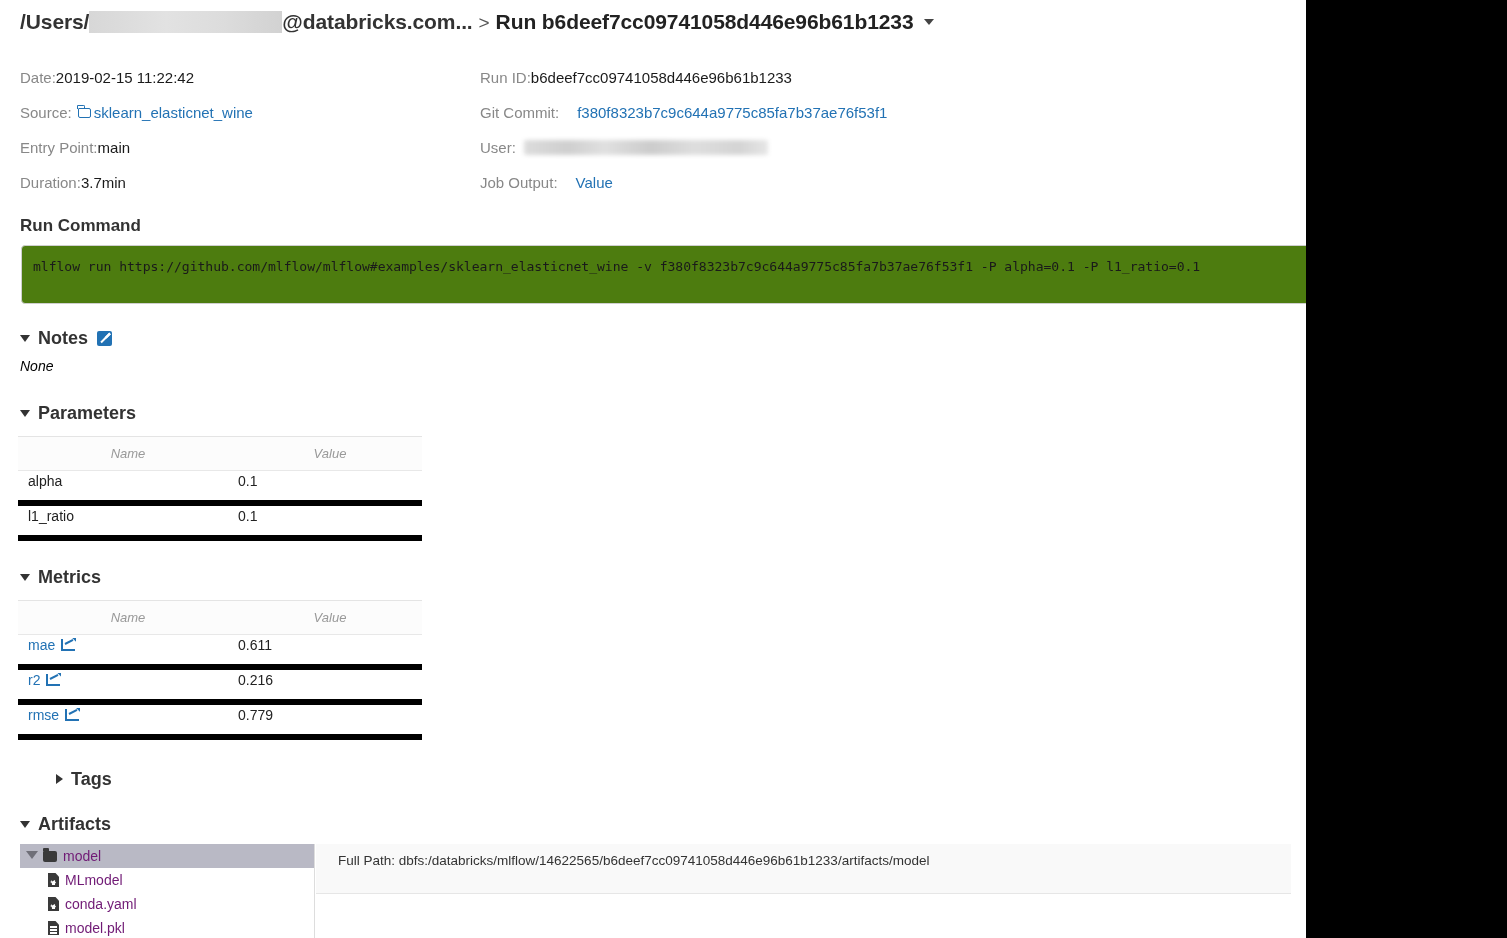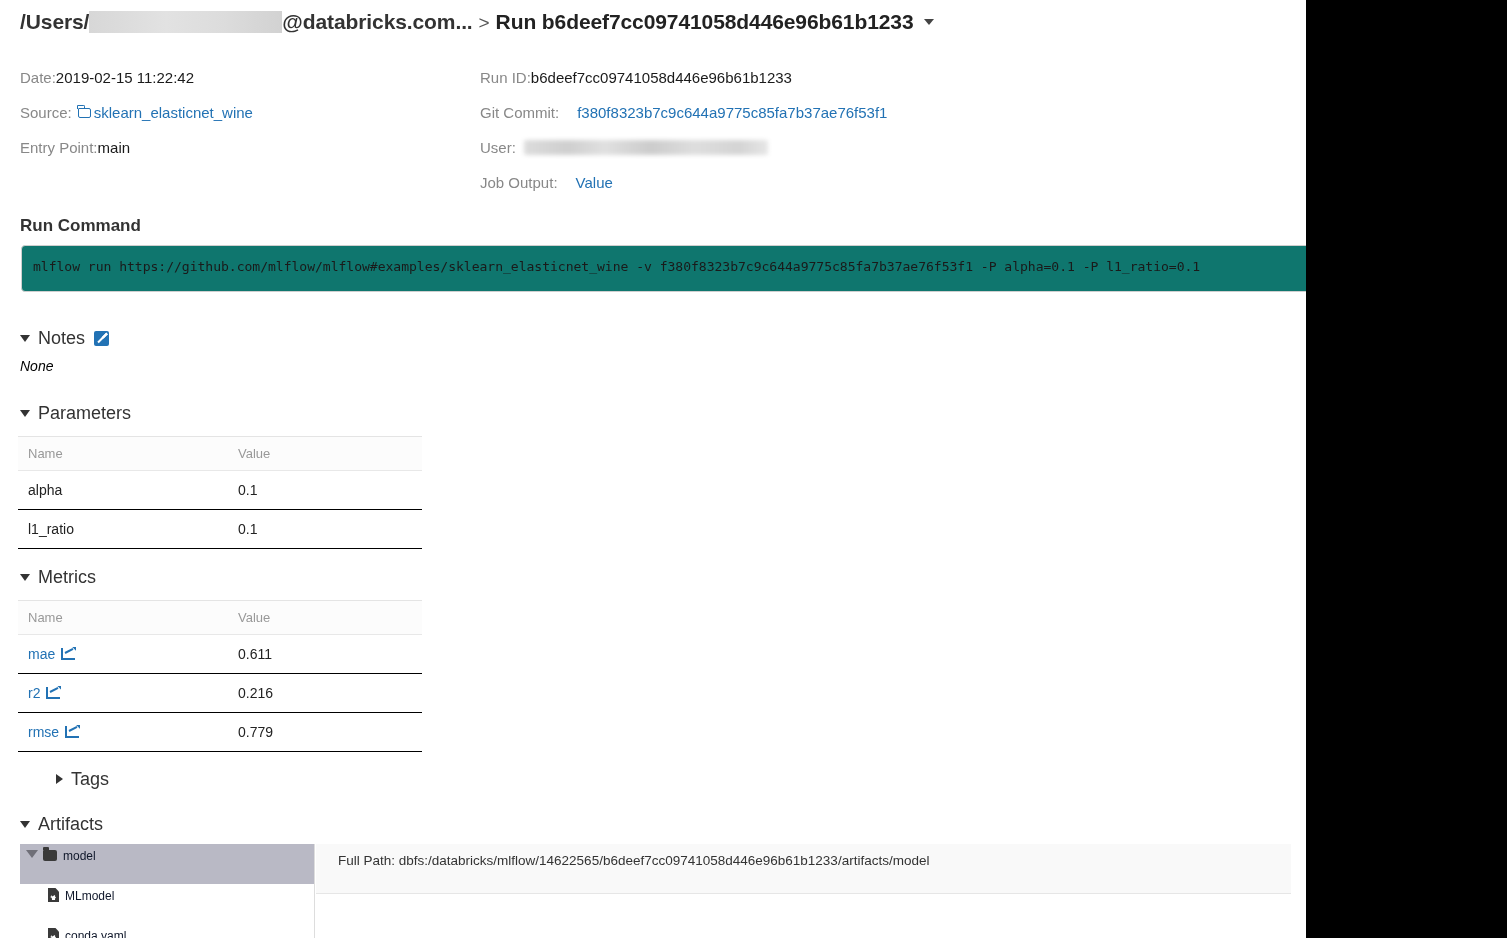--- a/index.html
+++ b/index.html
@@ -112,41 +112,41 @@
   .section-title {
     position: absolute;
     font-size: 17px;
     font-weight: bold;
     color: #333;
   }
   #run-command-title { left: 20px; top: 216px; }
   .cmd-box {
     position: absolute;
     left: 21px; top: 245px;
-    width: 1290px; height: 47px;
+    width: 1290px; height: 59px;
     border: 1px solid #cfcfcf;
     border-radius: 4px;
-    background: #0f766e;
+    background: #4d7c0f;
     overflow: hidden;
   }
   .cmd-text {
     position: absolute;
     left: 11px; top: 13px;
     font-family: "DejaVu Sans Mono", "Liberation Mono", monospace;
     font-size: 13.1px;
     color: #1a1a1a;
     white-space: nowrap;
     letter-spacing: -0.05px;
   }
 
   
   .sec-head {
     position: absolute;
     font-size: 18px;
-    font-weight: normal;
+    font-weight: bold;
     color: #333;
     cursor: pointer;
     white-space: nowrap;
   }
   .tri {
     display: inline-block;
     width: 0; height: 0;
     margin-right: 8px;
     vertical-align: 2px;
   }
@@ -197,32 +197,33 @@
   }
 
   
   .kv-table {
     position: absolute;
     width: 404px;
     border-collapse: collapse;
     font-size: 14px;
   }
   .kv-table th {
-    text-align: left;
+    text-align: center;
     font-weight: normal;
     color: #999999;
     font-size: 13px;
     padding: 9px 0 9px 10px;
     border-top: 1px solid #e4e4e4;
     border-bottom: 1px solid #e8e8e8;
     background: #fcfcfc;
+    font-style: italic;
   }
   .kv-table td {
-    padding: 11px 0 11px 10px;
-    border-bottom: 1px solid #000000;
+    padding: 2px 0 11px 10px;
+    border-bottom: 6px solid #000000;
     color: #222;
     vertical-align: middle;
   }
   .kv-table .col-name  { width: 210px; }
   .kv-table .col-value { width: 194px; }
   .metric-link {
     color: #2272b4;
     cursor: pointer;
   }
   .chart-ico {
@@ -261,24 +262,24 @@
   }
   .art-tree {
     position: absolute;
     left: 0; top: 0;
     width: 295px; height: 94px;
     background: #ffffff;
     border-right: 1px solid #dddddd;
     overflow: hidden;
   }
   .art-row {
-    height: 40px;
+    height: 24px;
     line-height: 24px;
-    font-size: 12px;
-    color: #0f172a;
+    font-size: 14px;
+    color: #701a75;
     white-space: nowrap;
     cursor: pointer;
     padding-left: 6px;
   }
   .art-row.selected { background: #b9b9c5; }
   .art-row.child { padding-left: 28px; }
   .tri-sm {
     display: inline-block;
     width: 0; height: 0;
     border-left: 6px solid transparent;
@@ -360,20 +361,23 @@
     <div class="meta-col left">
       <div class="meta-row">
         <span class="meta-label">Date:</span><span class="meta-value">2019-02-15 11:22:42</span>
       </div>
       <div class="meta-row">
         <span class="meta-label">Source:</span><span class="folder-ico"></span><span class="meta-link" style="margin-left:2px">sklearn_elasticnet_wine</span>
       </div>
       <div class="meta-row">
         <span class="meta-label">Entry Point:</span><span class="meta-value">main</span>
       </div>
+      <div class="meta-row">
+        <span class="meta-label">Duration:</span><span class="meta-value">3.7min</span>
+      </div>
     </div>
 
     <div class="meta-col right">
       <div class="meta-row">
         <span class="meta-label">Run ID:</span><span class="meta-value">b6deef7cc09741058d446e96b61b1233</span>
       </div>
       <div class="meta-row">
         <span class="meta-label">Git Commit:</span><span class="meta-link">f380f8323b7c9c644a9775c85fa7b37ae76f53f1</span>
       </div>
       <div class="meta-row">

